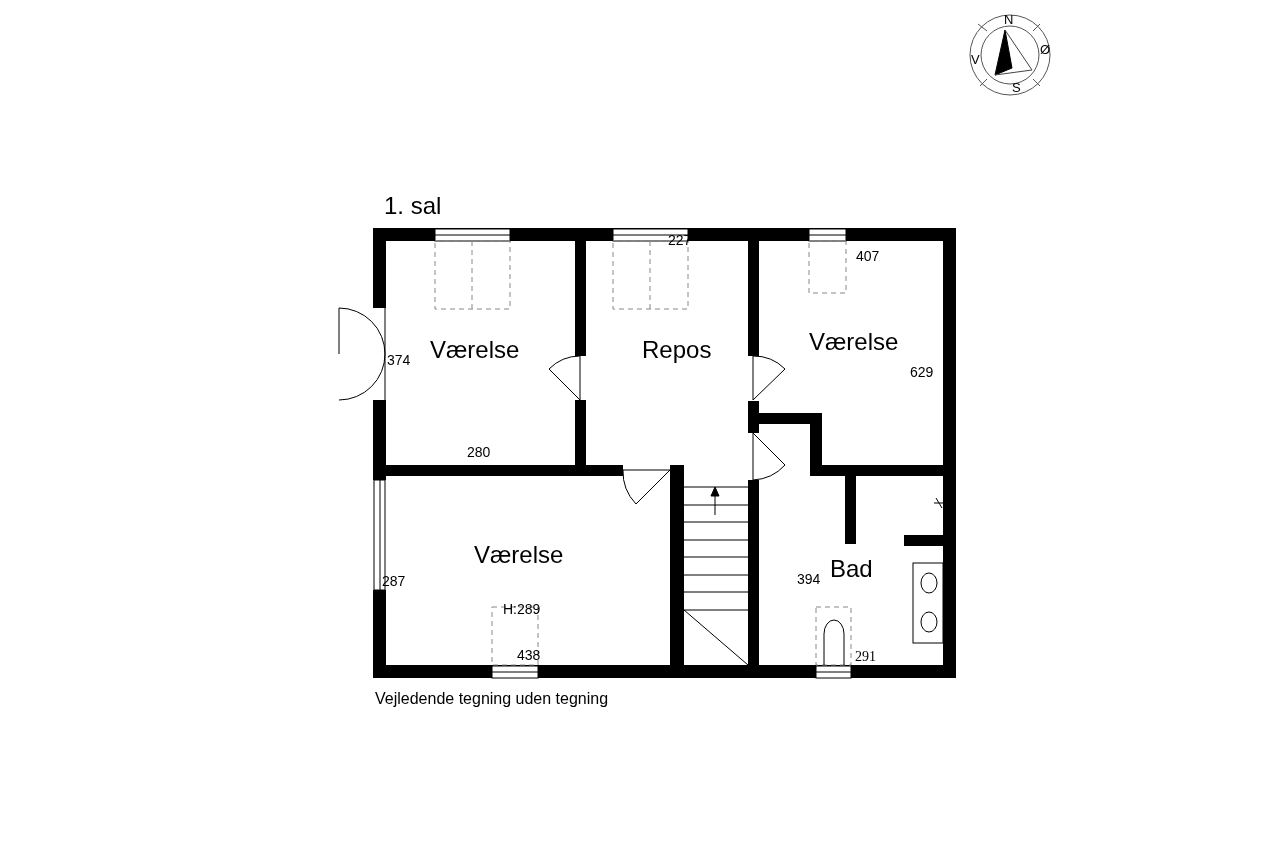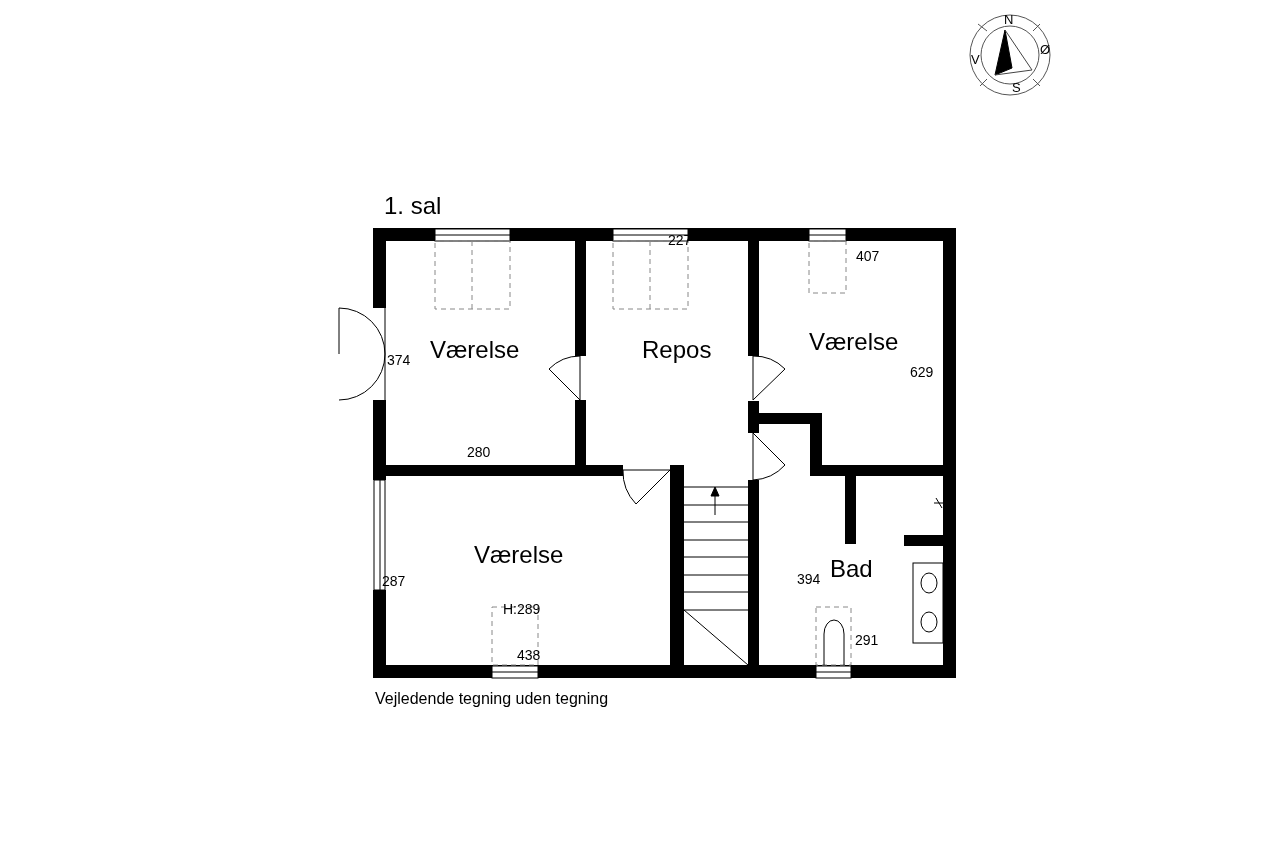--- a/index.html
+++ b/index.html
@@ -137,13 +137,13 @@
 <div class="lbl dim" style="left:856px;top:248px;">407</div>
 <div class="lbl dim" style="left:910px;top:364px;">629</div>
 
 <div class="lbl room" style="left:474px;top:541px;">Værelse</div>
 <div class="lbl dim" style="left:503px;top:569px;margin-top:32px;">H:289</div>
 <div class="lbl dim" style="left:382px;top:573px;">287</div>
 <div class="lbl dim" style="left:517px;top:647px;">438</div>
 
 <div class="lbl room" style="left:830px;top:555px;">Bad</div>
 <div class="lbl dim" style="left:763px;top:571px;margin-left:34px;">394</div>
-<div class="lbl dim" style="left:855px;top:632px;">291</div>
+<div class="lbl dim" style="left:855px;top:649px;font-family:Liberation Serif, serif;">291</div>
 
 </body></html>

